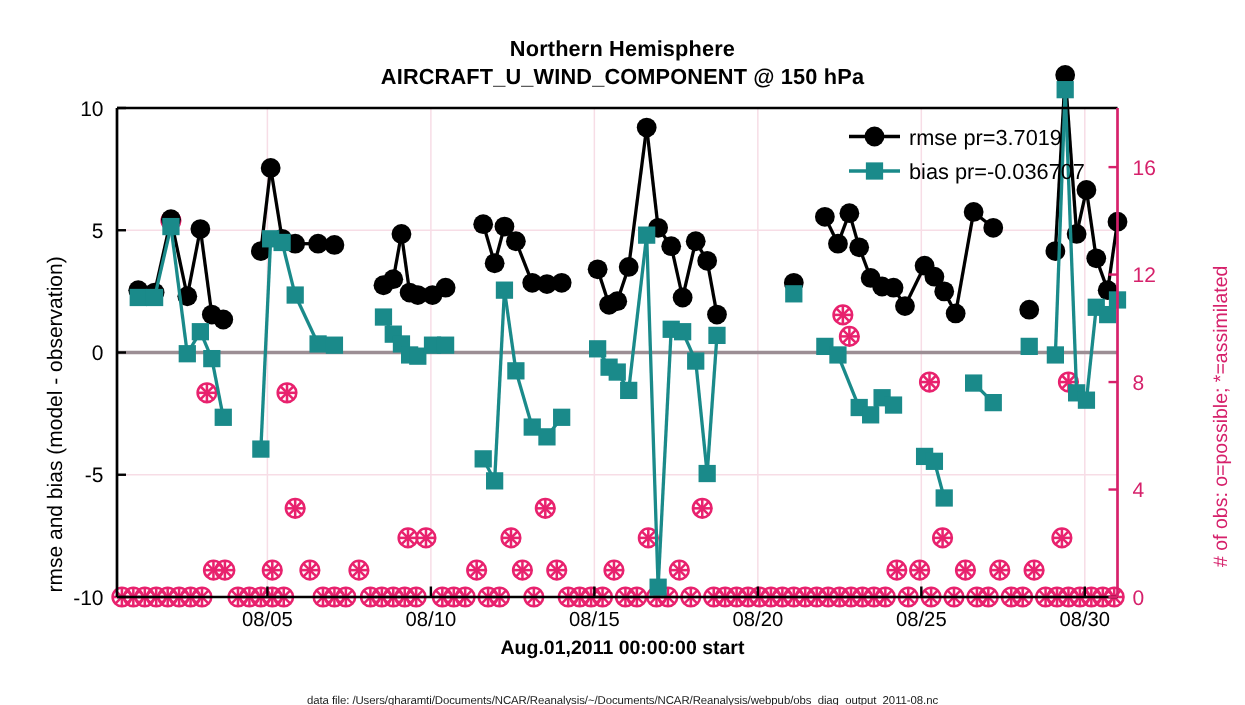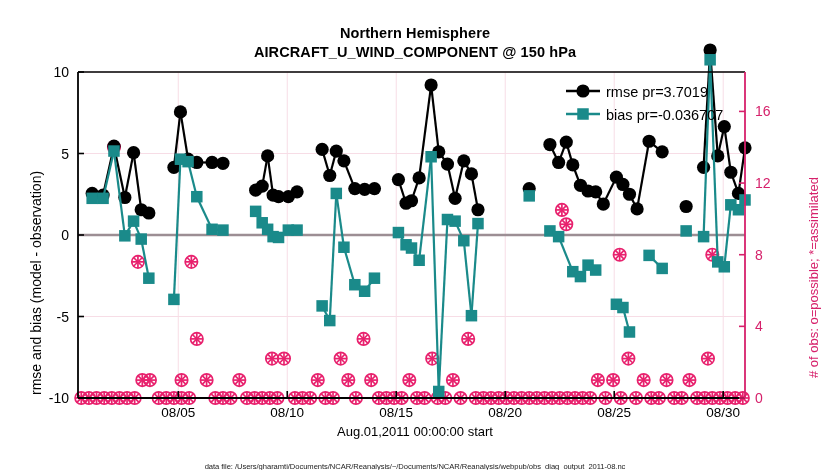--- a/index.html
+++ b/index.html
@@ -54,20 +54,21 @@
     white-space: nowrap;
   }
   .xlabel {
     position: absolute;
     left: 0;
     top: 424px;
     width: 830px;
     text-align: center;
     font-size: 13px;
     color: #000000;
+    font-weight: bold;
   }
   .footnote {
     position: absolute;
     left: 0;
     top: 446px;
     width: 830px;
     text-align: center;
     font-size: 7.6px;
     color: #1a1a1a;
     letter-spacing: -0.05px;

